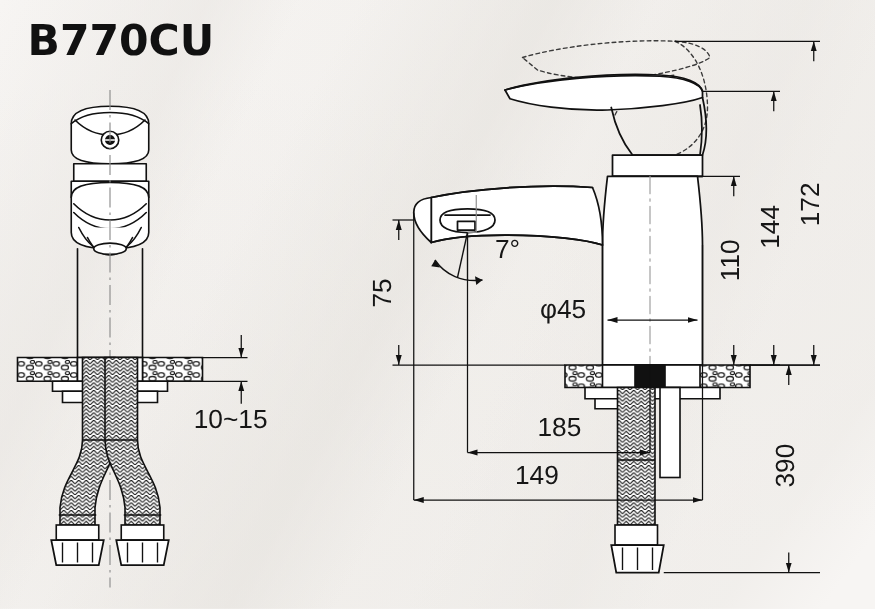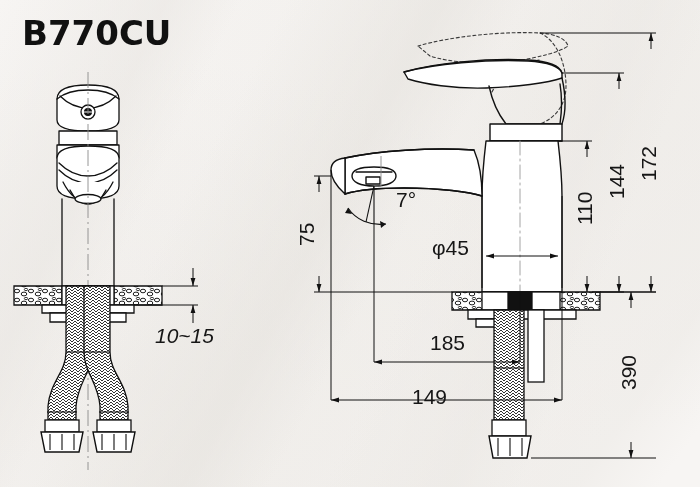--- a/index.html
+++ b/index.html
@@ -223,33 +223,33 @@
       <path d="M520 292 L520 362"></path>
       <path d="M374 362 L520 362" marker-start="url(#arrR)" marker-end="url(#arrL)"></path>
     </g>
     <g fill="none" stroke="#111" stroke-width="1">
       <path d="M331 170 L331 400"></path>
       <path d="M562 292 L562 400"></path>
       <path d="M331 400 L562 400" marker-start="url(#arrR)" marker-end="url(#arrL)"></path>
     </g>
   </svg>
 
-  <div class="dim" style="left:155px;top:325px;font-style:italic;">10~15</div>
+  <div class="dim" style="left:155px;top:325px;">10~15</div>
 
   <div class="dim rot" style="left:296px;top:246px;">75</div>
 
   <div class="dim" style="left:396px;top:189px;">7°</div>
 
   <div class="dim" style="left:432px;top:237px;">φ45</div>
 
   <div class="dim rot" style="left:574px;top:225px;">110</div>
 
   <div class="dim rot" style="left:606px;top:199px;">144</div>
 
   <div class="dim rot" style="left:638px;top:181px;">172</div>
 
   <div class="dim rot" style="left:618px;top:390px;">390</div>
 
   <div class="dim" style="left:430px;top:332px;">185</div>
 
-  <div class="dim" style="left:412px;top:370px;margin-top:16px;">149</div>
+  <div class="dim" style="left:412px;top:370px;">149</div>
 
 </div>
 
 </body></html>

